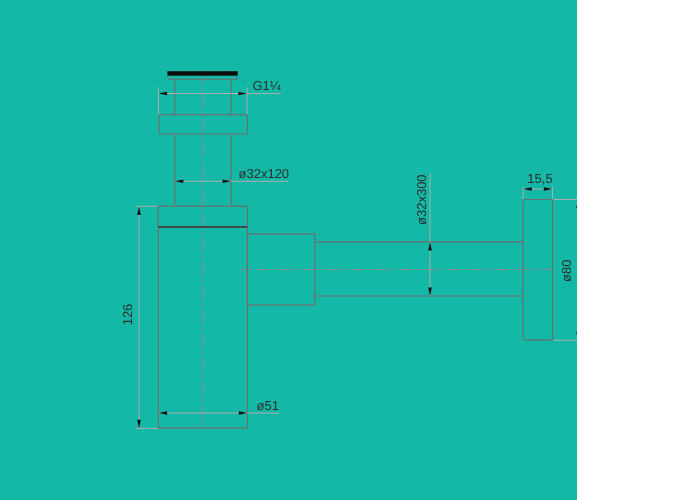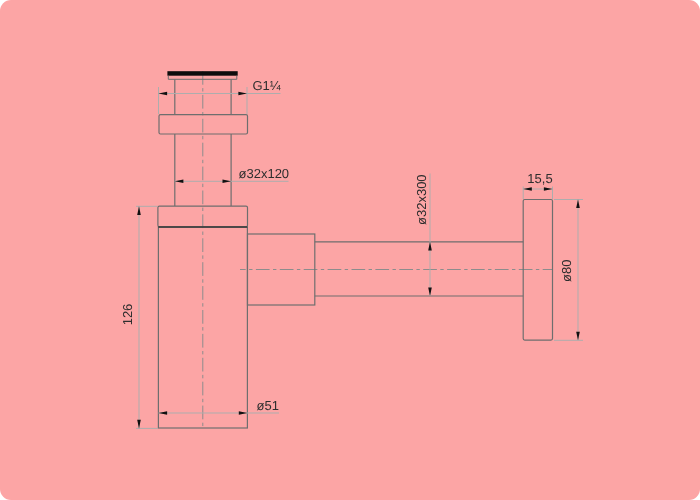--- a/index.html
+++ b/index.html
@@ -1,16 +1,16 @@
 <!DOCTYPE html>
 <html><head>
 <meta charset="utf-8">
 <style>
   html,body{margin:0;padding:0;background:#ffffff;}
-  .page{position:relative;width:700px;height:500px;background:#fca5a5;overflow:hidden;border-radius:11px;}
+  .page{position:relative;width:577px;height:500px;background:#14b8a6;overflow:hidden;}
   svg{position:absolute;left:0;top:0;}
   text{font-family:"Liberation Sans",sans-serif;font-size:13px;fill:#2e2e2e;-webkit-font-smoothing:antialiased;text-rendering:geometricPrecision;}
 </style>
 </head>
 <body>
 <div class="page">
 <svg width="700" height="500" viewBox="0 0 700 500">
 
 <path d="M202.8 71 V428" stroke="#8c8c8c" stroke-width="1" fill="none" stroke-dasharray="13.7 3.4 3.4 3.4"></path>
 

